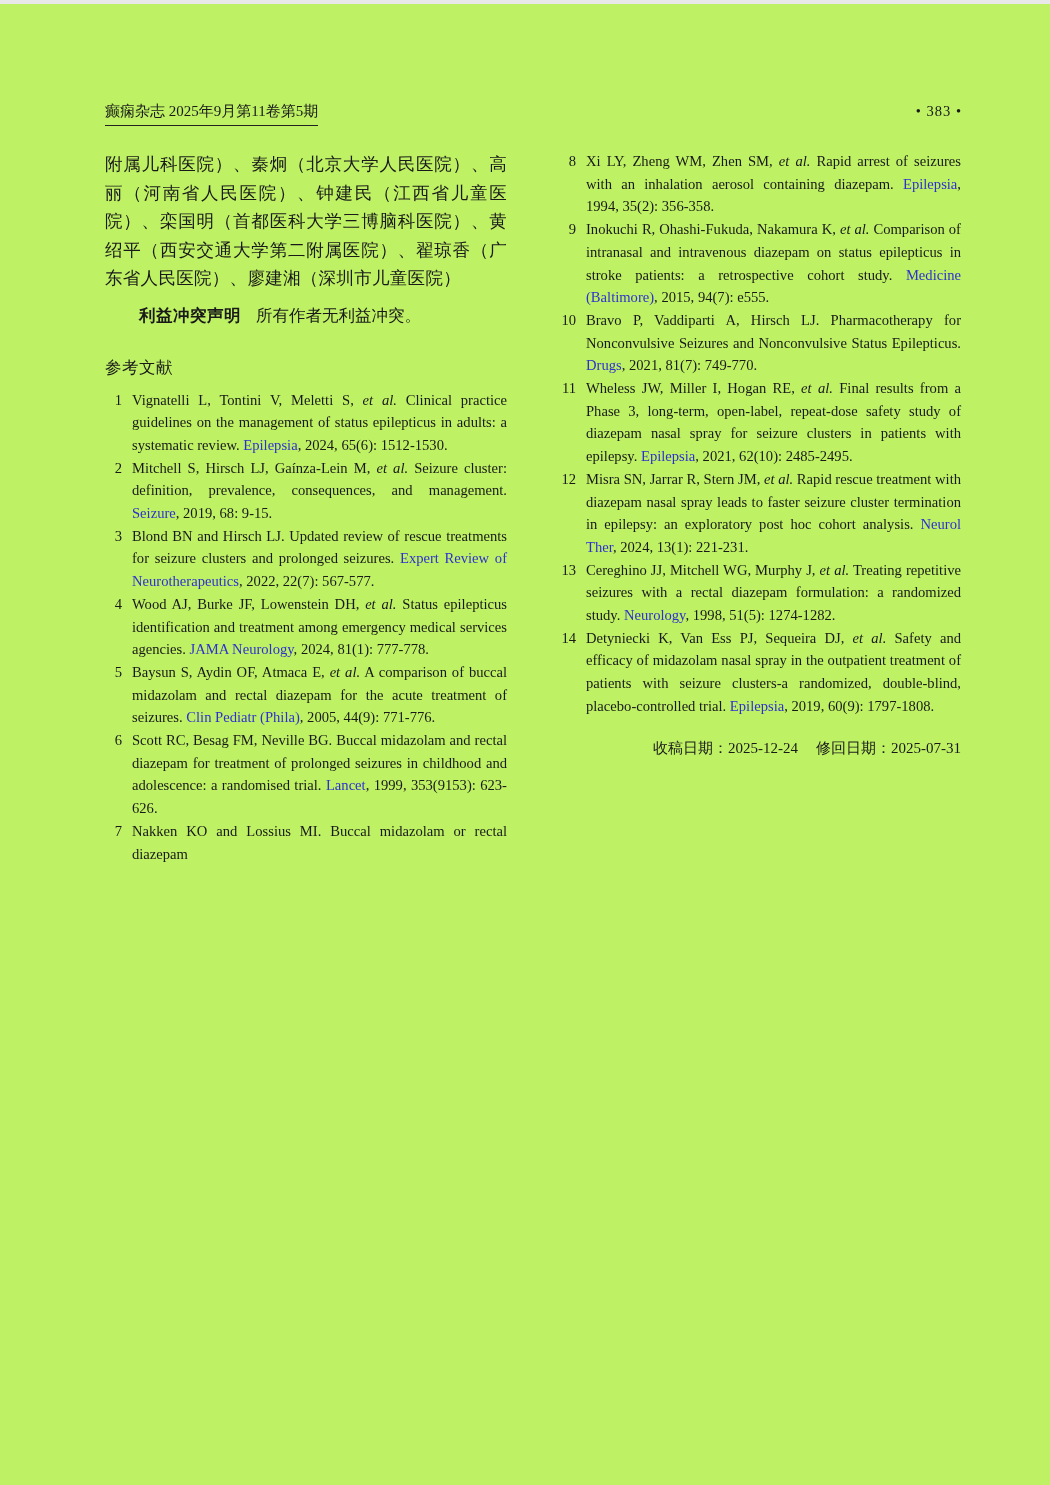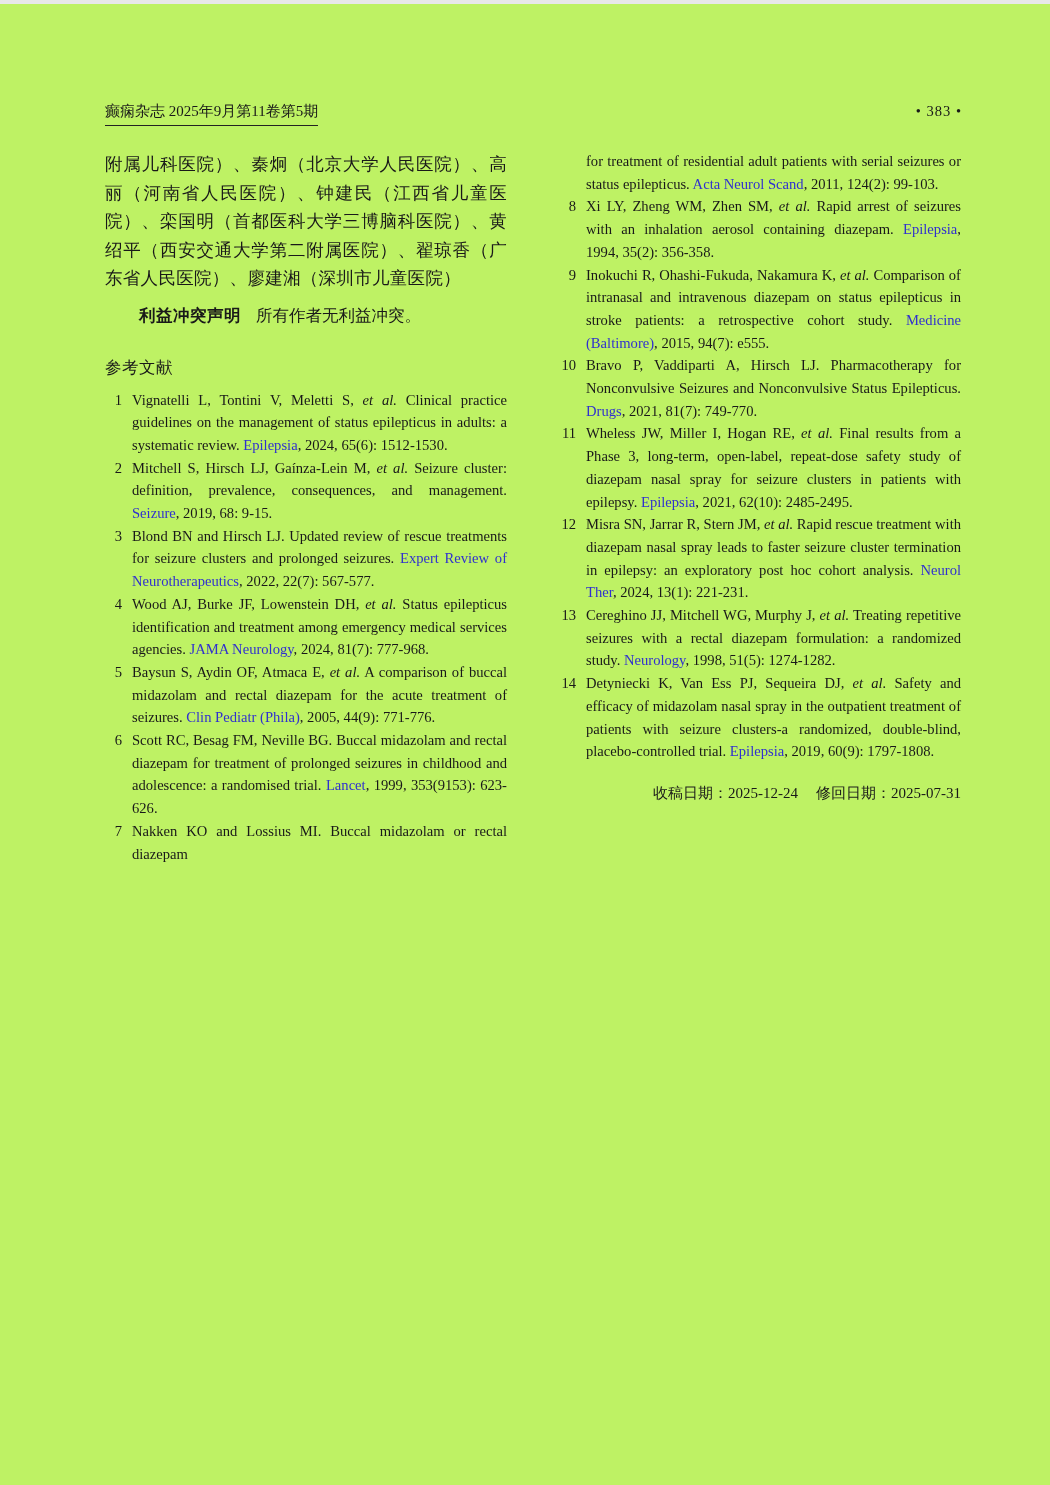--- a/index.html
+++ b/index.html
@@ -93,43 +93,39 @@
           <div class="ref">
             <span class="ref-num">2</span>
             <span class="ref-text"><span>Mitchell S, Hirsch LJ, Gaínza-Lein M, </span><i>et al.</i><span> Seizure cluster: definition, prevalence, consequences, and management. </span><a class="jlink">Seizure</a><span>, 2019, 68: 9-15.</span></span>
           </div>
           <div class="ref">
             <span class="ref-num">3</span>
             <span class="ref-text"><span>Blond BN and Hirsch LJ. Updated review of rescue treatments for seizure clusters and prolonged seizures. </span><a class="jlink">Expert Review of Neurotherapeutics</a><span>, 2022, 22(7): 567-577.</span></span>
           </div>
           <div class="ref">
             <span class="ref-num">4</span>
-            <span class="ref-text"><span>Wood AJ, Burke JF, Lowenstein DH, </span><i>et al.</i><span> Status epilepticus identification and treatment among emergency medical services agencies. </span><a class="jlink">JAMA Neurology</a><span>, 2024, 81(7): 777-968.</span></span>
+            <span class="ref-text"><span>Wood AJ, Burke JF, Lowenstein DH, </span><i>et al.</i><span> Status epilepticus identification and treatment among emergency medical services agencies. </span><a class="jlink">JAMA Neurology</a><span>, 2024, 81(1): 777-778.</span></span>
           </div>
           <div class="ref">
             <span class="ref-num">5</span>
             <span class="ref-text"><span>Baysun S, Aydin OF, Atmaca E, </span><i>et al.</i><span> A comparison of buccal midazolam and rectal diazepam for the acute treatment of seizures. </span><a class="jlink">Clin Pediatr (Phila)</a><span>, 2005, 44(9): 771-776.</span></span>
           </div>
           <div class="ref">
             <span class="ref-num">6</span>
             <span class="ref-text"><span>Scott RC, Besag FM, Neville BG. Buccal midazolam and rectal diazepam for treatment of prolonged seizures in childhood and adolescence: a randomised trial. </span><a class="jlink">Lancet</a><span>, 1999, 353(9153): 623-626.</span></span>
           </div>
           <div class="ref">
             <span class="ref-num">7</span>
             <span class="ref-text"><span>Nakken KO and Lossius MI. Buccal midazolam or rectal diazepam</span></span>
           </div>
         </div>
     </div>
 
     <div class="col">
       <div class="ref-list">
-          <div class="ref">
-            <span class="ref-num"></span>
-            <span class="ref-text"><span>for treatment of residential adult patients with serial seizures or status epilepticus. </span><a class="jlink">Acta Neurol Scand</a><span>, 2011, 124(2): 99-103.</span></span>
-          </div>
           <div class="ref">
             <span class="ref-num">8</span>
             <span class="ref-text"><span>Xi LY, Zheng WM, Zhen SM, </span><i>et al.</i><span> Rapid arrest of seizures with an inhalation aerosol containing diazepam. </span><a class="jlink">Epilepsia</a><span>, 1994, 35(2): 356-358.</span></span>
           </div>
           <div class="ref">
             <span class="ref-num">9</span>
             <span class="ref-text"><span>Inokuchi R, Ohashi-Fukuda, Nakamura K, </span><i>et al.</i><span> Comparison of intranasal and intravenous diazepam on status epilepticus in stroke patients: a retrospective cohort study. </span><a class="jlink">Medicine (Baltimore)</a><span>, 2015, 94(7): e555.</span></span>
           </div>
           <div class="ref">
             <span class="ref-num">10</span>

